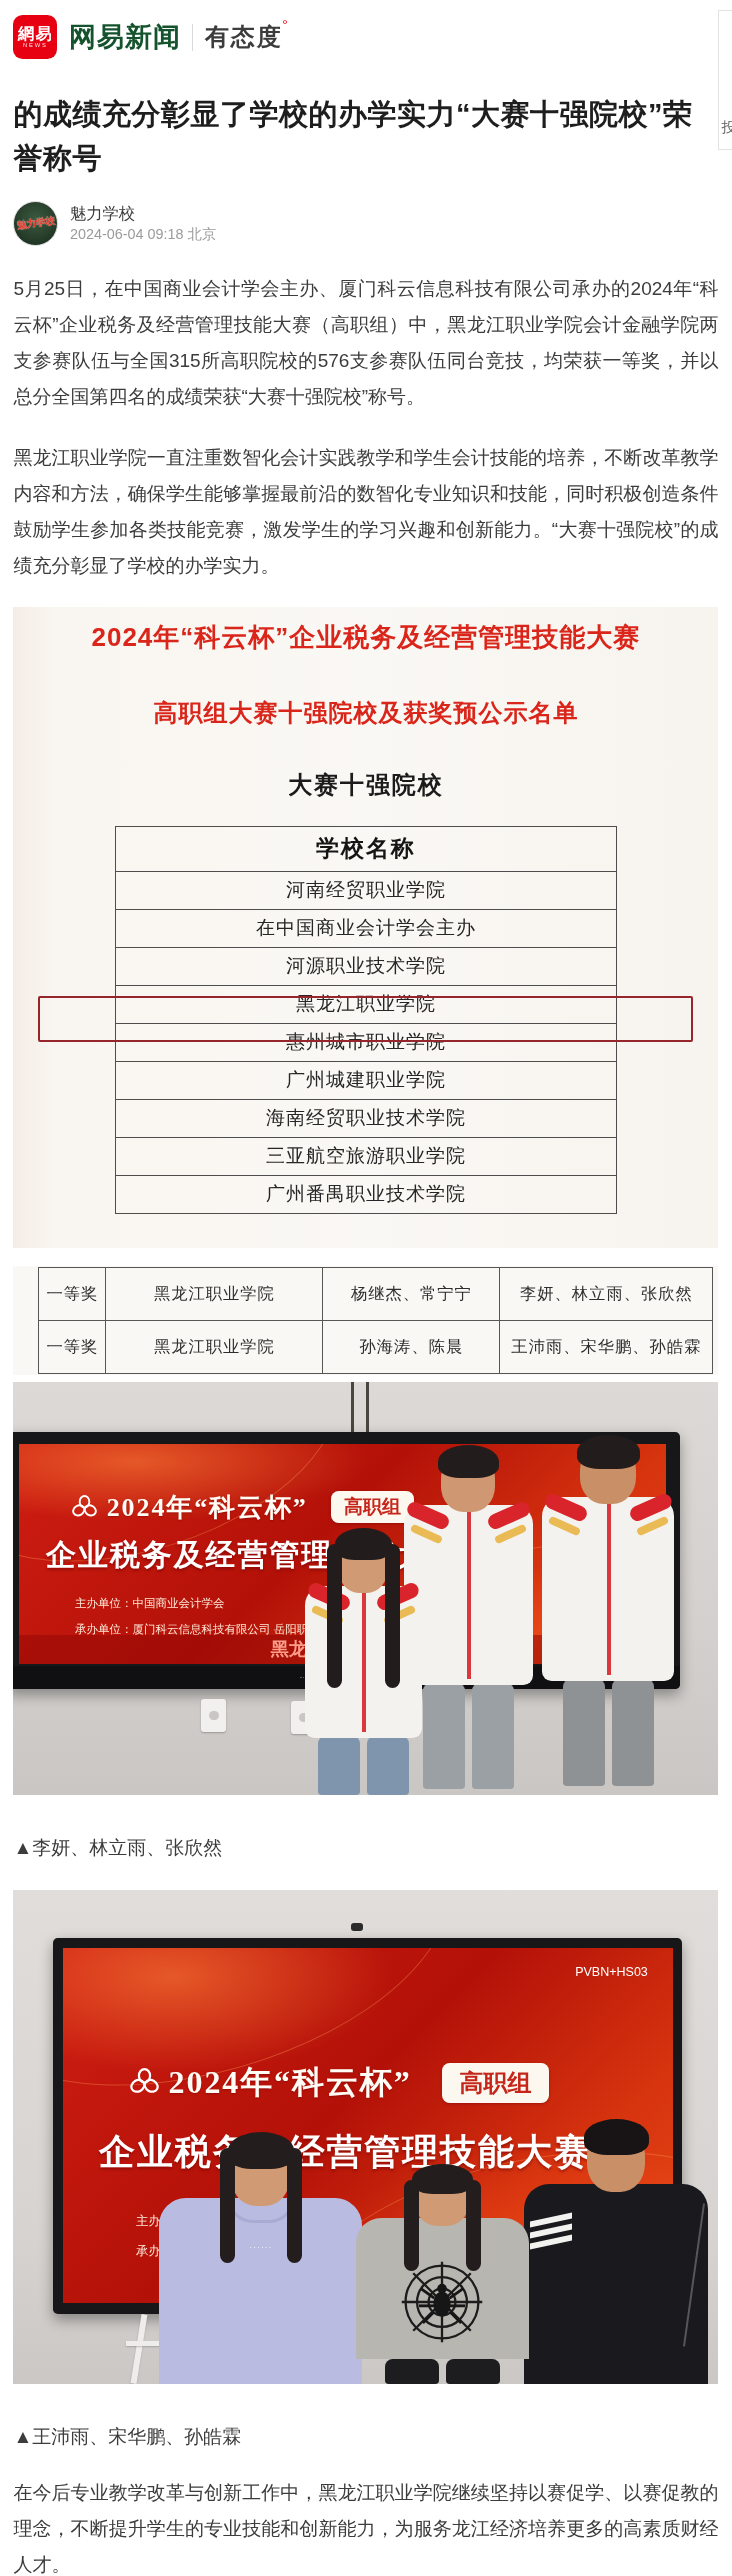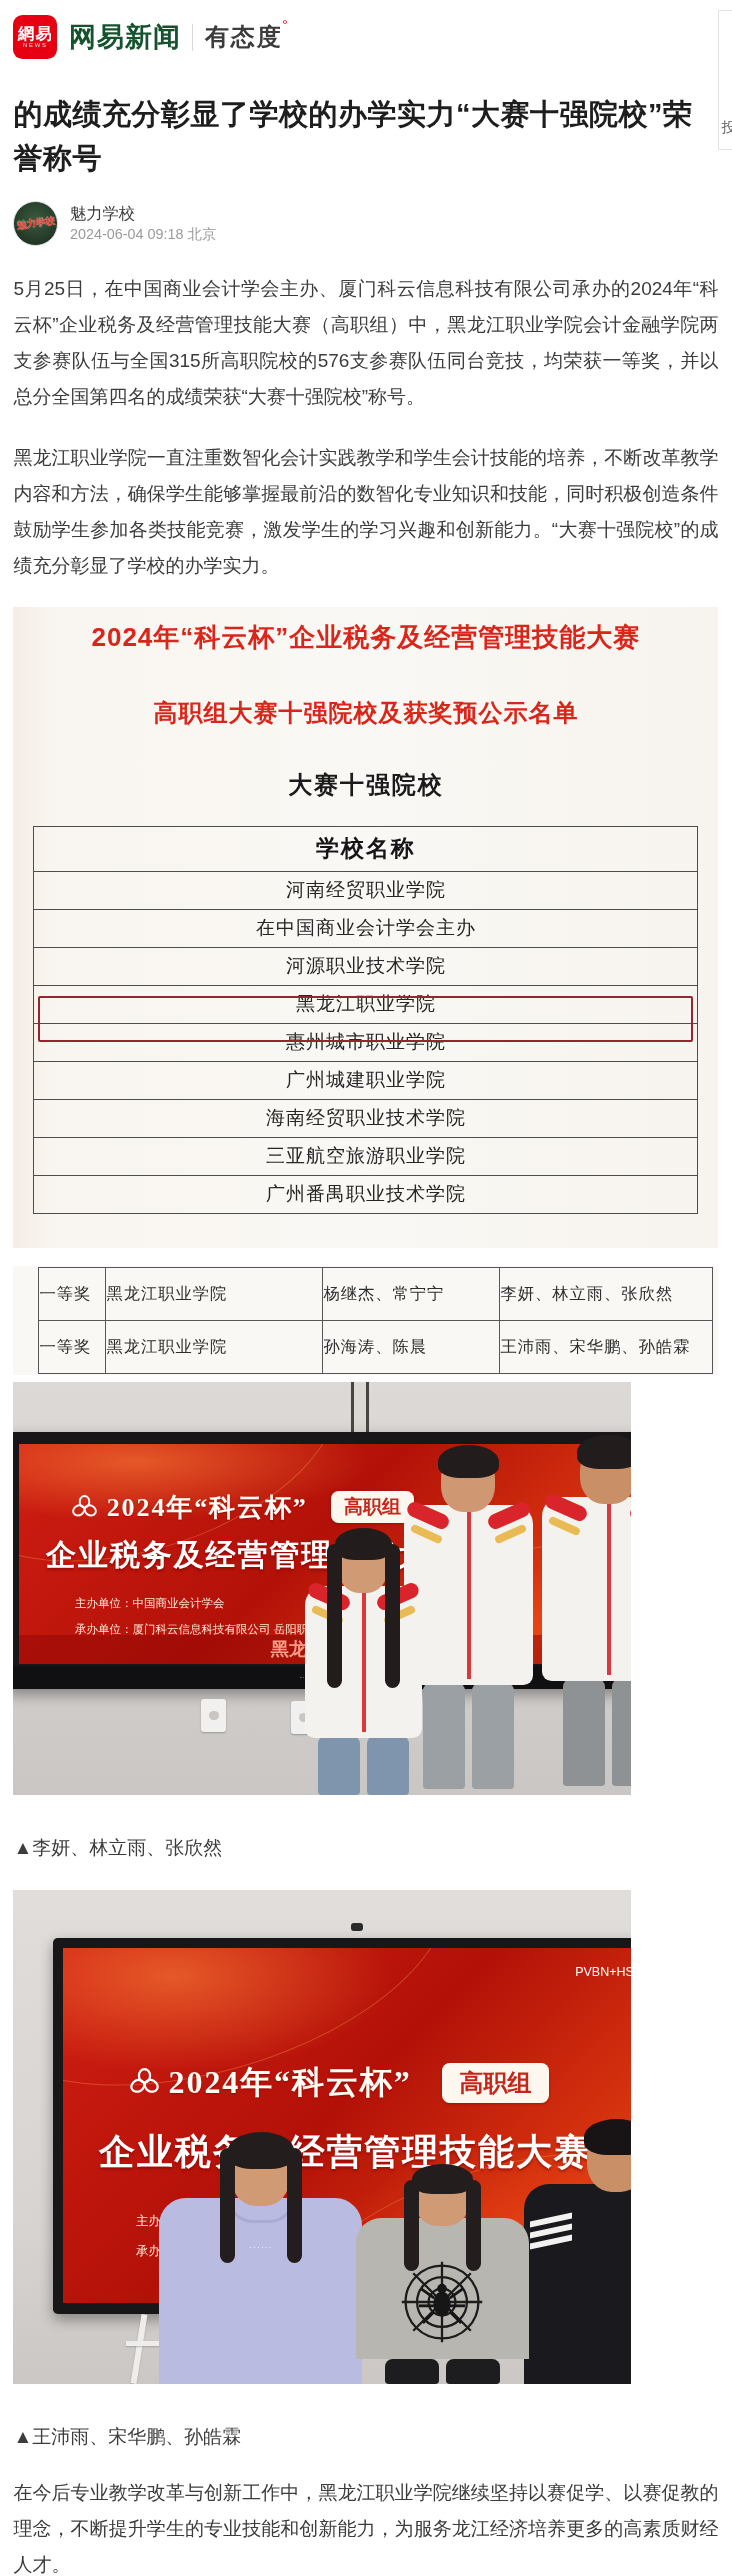--- a/index.html
+++ b/index.html
@@ -53,45 +53,45 @@
   
   .poster {
     margin:23px 13.4px 0 13.4px; width:705px; height:641px;
     background:linear-gradient(90deg,#f5ece6 0%, #f9f6f1 6%, #faf8f4 50%, #f7f4ef 100%);
     padding-top:12.5px; position:relative; overflow:hidden;
   }
   .poster-t1 { text-align:center; color:#da251a; font-size:26px; font-weight:bold; letter-spacing:1px; }
   .poster-t2 { text-align:center; color:#da251a; font-size:24px; font-weight:bold; margin-top:42px; letter-spacing:1px; }
   .poster-t3 { text-align:center; color:#1b1b1b; font-size:24px; font-weight:bold; margin-top:40px; letter-spacing:1.9px; }
   .school-table {
-    width:665px; margin:25px auto 0 auto; border-collapse:collapse; position:relative;
+    width:502px; margin:25px auto 0 auto; border-collapse:collapse; position:relative;
   }
   .school-table .hdr {
     height:45px; text-align:center; font-size:23px; font-weight:bold; color:#151515; letter-spacing:1.9px;
   }
   .school-row { height:38px; text-align:center; font-size:19px; color:#262626; letter-spacing:1px; }
   .school-table td { border:1.9px solid #4d4d4d; }
   .hl-box {
     position:absolute; left:25px; width:655px; height:46px; top:1007px;
     border:2.9px solid #96262b; border-radius:1.9px; pointer-events:none;
   }
 
   
   .awards {
     margin:17.3px 13.4px 0 13.4px; width:705px; background:#f9f8f4; padding:1px 0; position:relative;
   }
   .awards table { border-collapse:collapse; margin:0 0 0 25px; table-layout:fixed; width:674px; }
   .awards td {
-    border:1.9px solid #565656; height:53px; 
+    border:1.9px solid #565656; height:53px; text-align:center;
     font-size:16.3px; color:#2e2e2e; letter-spacing:1px;
   }
   .awards .c0{width:67px;} .awards .c1{width:217px;} .awards .c2{width:177px;} .awards .c3{width:213px;}
 
   
-  .photo { margin:7.7px 13.4px 0 13.4px; width:618px; position:relative; overflow:hidden; }
+  .photo { margin:7.7px 13.4px 0 13.4px; width:705px; position:relative; overflow:hidden; }
   .photo1 { height:413px; background:linear-gradient(#dcd9d6 0%, #d3d0cd 60%, #c9c6c3 100%); }
   .photo2 { margin-top:29px; height:494px; background:linear-gradient(#e0ddda 0%, #d6d3d0 70%, #cac7c4 100%); }
 
   .cable { position:absolute; width:2.9px; background:#4a463f; }
   .tv {
     position:absolute; background:#17171a; border-radius:4.8px;
     box-shadow:0 5.8px 13.4px rgba(0,0,0,.35);
   }
   .screen {
     position:absolute; overflow:hidden;

